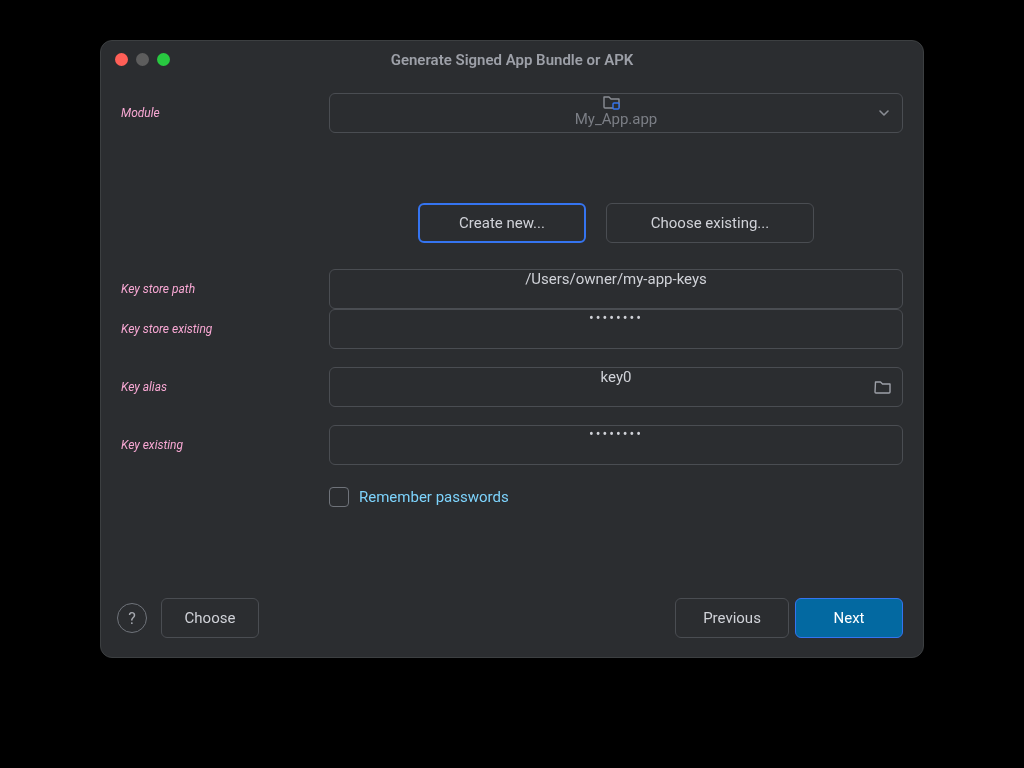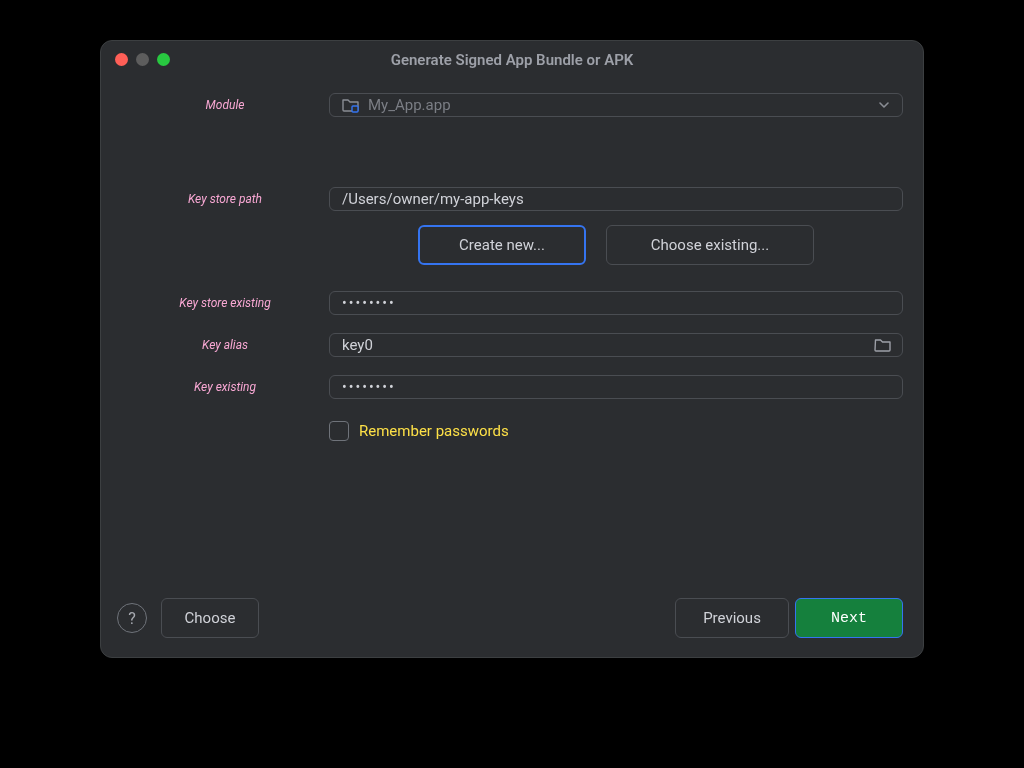--- a/index.html
+++ b/index.html
@@ -9,21 +9,20 @@
     left: 100px;
     top: 40px;
     width: 824px;
     height: 618px;
     background: #2b2d30;
     border: 1px solid #3c3f41;
     border-radius: 12px;
     box-shadow: 0 20px 60px rgba(0,0,0,0.6);
     display: flex;
     flex-direction: column;
-    text-align: center;
   }
   .titlebar {
     height: 38px;
     position: relative;
     display: flex;
     align-items: center;
     justify-content: center;
   }
   .traffic-lights {
     position: absolute;
@@ -57,30 +56,31 @@
     color: #f9a8d4;
     font-size: 12px;
     font-style: italic;
   }
   .field-col {
     flex: 1;
     display: flex;
     flex-direction: column;
   }
   .select, .input {
-    height: 24px;
+    height: 40px;
     border: 1px solid #4a4d52;
     border-radius: 6px;
     background: #2b2d30;
     display: flex;
     align-items: center;
     padding: 0 12px;
     color: #d0d2d8;
     font-size: 15px;
     position: relative;
+    flex-direction: column;
   }
   .select {
     color: #7b7e85;
   }
   .select .folder-icon {
     margin-right: 8px;
     display: inline-flex;
   }
   .chevron {
     position: absolute;
@@ -113,24 +113,23 @@
     border-radius: 6px;
     background: #2b2d30;
     color: #d0d2d8;
     font-size: 15px;
     display: inline-flex;
     align-items: center;
     justify-content: center;
     cursor: pointer;
   }
   .btn.primary {
-    background: #15803d;
+    background: #0369a1;
     border-color: #3574f0;
     color: #fff;
-    font-family: Liberation Mono, monospace;
   }
   .btn.focused {
     border: 2px solid #3574f0;
     background: #2b2d30;
     color: #d0d2d8;
   }
   .checkbox-row {
     display: flex;
     align-items: center;
     gap: 10px;
@@ -193,43 +192,43 @@
           <span>My_App.app</span>
           <span class="chevron">
             <svg width="12" height="12" viewBox="0 0 12 12">
                 <path d="M2 4 l4 4 l4 -4" fill="none" stroke="#8a8d94" stroke-width="1.6" stroke-linecap="round" stroke-linejoin="round"></path>
               </svg>
           </span>
         </div>
       </div>
     </div>
 
-    <div class="row" style="margin-bottom: 0;">
-      <div class="label">Key store path</div>
-      <div class="field-col">
-        <div class="input">
-          <span>/Users/owner/my-app-keys</span>
-        </div>
-      </div>
-    </div>
-
     <div class="row" style="margin-top: 14px; margin-bottom: 26px;">
       <div class="label"></div>
       <div class="field-col">
         <div class="btn-row" style="margin-top:0; justify-content: center;">
           <div class="btn focused" style="min-width:168px;">
             <span>Create new...</span>
           </div>
           <div class="btn" style="min-width:208px;">
             <span>Choose existing...</span>
           </div>
         </div>
       </div>
     </div>
 
+    <div class="row" style="margin-bottom: 0;">
+      <div class="label">Key store path</div>
+      <div class="field-col">
+        <div class="input">
+          <span>/Users/owner/my-app-keys</span>
+        </div>
+      </div>
+    </div>
+
     <div class="row">
       <div class="label">Key store existing</div>
       <div class="field-col">
         <div class="input">
           <span class="pwd-dots">••••••••</span>
         </div>
       </div>
     </div>
 
     <div class="row">
@@ -253,21 +252,21 @@
           <span class="pwd-dots">••••••••</span>
         </div>
       </div>
     </div>
 
     <div class="row" style="margin-bottom:0;">
       <div class="label"></div>
       <div class="field-col">
         <div class="checkbox-row">
           <div class="checkbox"></div>
-          <span style="color:#fde047; font-size:15px;">Remember passwords</span>
+          <span style="color:#7dd3fc; font-size:15px;">Remember passwords</span>
         </div>
       </div>
     </div>
 
   </div>
 
   <div class="footer">
     <div class="footer-left">
       <div class="help-circle">
         <span>?</span>

